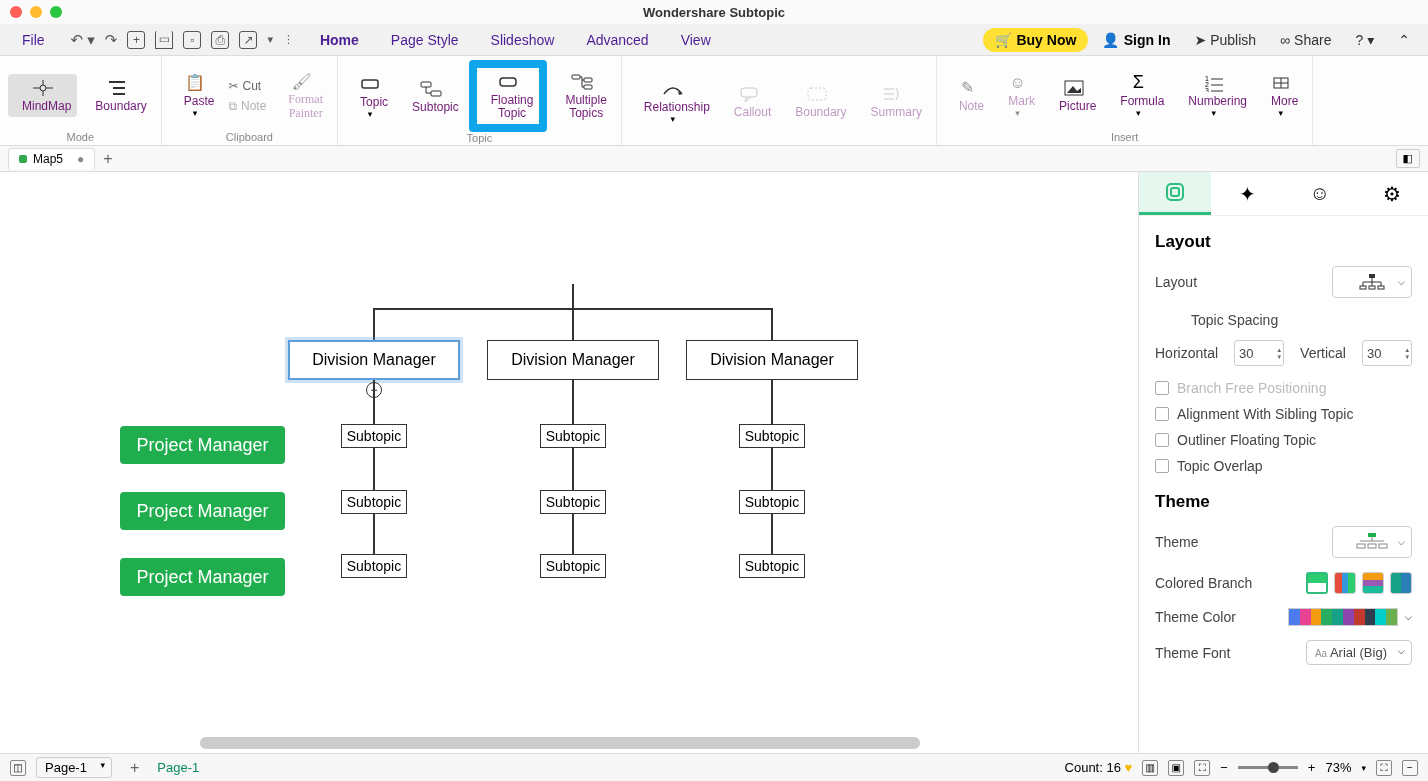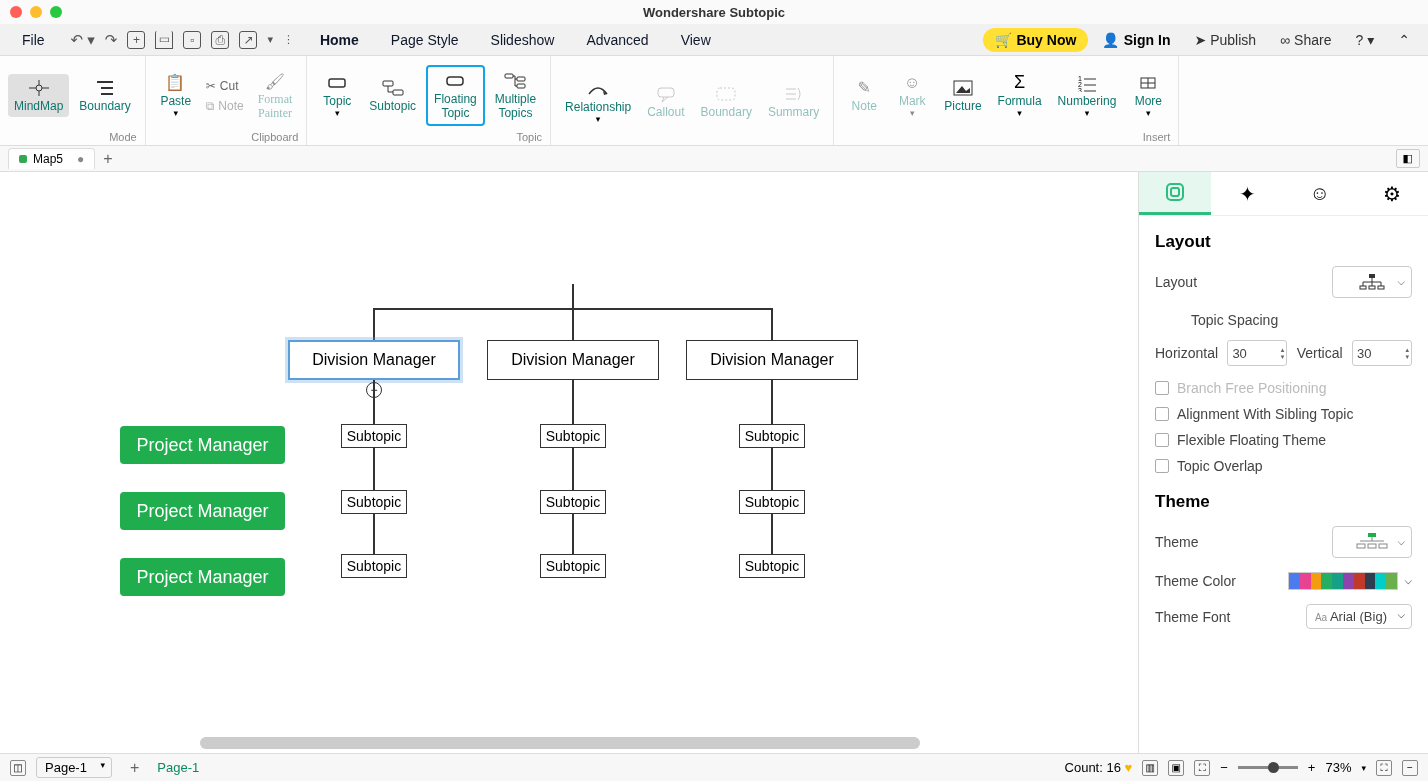--- a/index.html
+++ b/index.html
@@ -9,41 +9,41 @@
 .titlebar { height: 24px; background: #fafafa; display: flex; align-items: center; padding: 0 10px; position: relative; }
 .traffic-lights { display: flex; gap: 8px; }
 .traffic-light { width: 12px; height: 12px; border-radius: 50%; }
 .tl-red { background: #ff5f57; }
 .tl-yellow { background: #febc2e; }
 .tl-green { background: #28c840; }
 .title-center { position: absolute; left: 50%; transform: translateX(-50%); font-size: 13px; font-weight: 600; color: #333; }
 
 
 .menubar { height: 32px; background: #f1f1f1; border-bottom: 1px solid #ddd; display: flex; align-items: center; padding: 0 8px; gap: 4px; }
-.menu-item { padding: 4px 14px; font-size: 14px; color: #0f172a; cursor: pointer; border-radius: 4px; }
+.menu-item { padding: 4px 14px; font-size: 14px; color: #4c1d95; cursor: pointer; border-radius: 4px; }
 .menu-item.active { font-weight: bold; }
 .menu-spacer { flex: 1; }
 .file-btn { font-weight: 500; }
 .qat { display: flex; gap: 10px; align-items: center; padding: 0 8px; }
 .qat-icon { width: 18px; height: 18px; border: 1.5px solid #555; border-radius: 3px; display: flex; align-items: center; justify-content: center; font-size: 12px; color: #555; }
 .buy-now { background: #ffe033; padding: 4px 12px; border-radius: 14px; font-weight: bold; font-size: 14px; display: flex; align-items: center; gap: 4px; }
 .signin { padding: 4px 10px; font-size: 14px; display: flex; align-items: center; gap: 4px; }
 .right-menu-item { padding: 4px 10px; font-size: 14px; display: flex; align-items: center; gap: 4px; color: #333; }
 
 
 .ribbon { height: 90px; background: #fdfdfd; border-bottom: 1px solid #ddd; display: flex; }
 .ribbon-group { border-right: 1px solid #e5e5e5; padding: 4px 8px 2px; display: flex; flex-direction: column; }
 .ribbon-group-content { flex: 1; display: flex; align-items: center; gap: 4px; }
-.ribbon-group-label { font-size: 11px; color: #888; text-align: right; }
+.ribbon-group-label { font-size: 11px; color: #888; text-align: center; }
 .ribbon-btn { display: flex; flex-direction: column; align-items: center; justify-content: center; padding: 4px 6px; cursor: pointer; border-radius: 4px; min-width: 44px; }
 .ribbon-btn.selected { background: #e0e0e0; }
-.ribbon-btn.highlighted { border: 2px solid #0ea5e9; }
+.ribbon-btn.highlighted { border: 8px solid #0ea5e9; }
 .ribbon-btn.disabled { opacity: 0.45; }
 .ribbon-icon { width: 24px; height: 20px; display: flex; align-items: center; justify-content: center; margin-bottom: 2px; }
-.ribbon-label { font-size: 12px; color: #0f766e; text-align: center; line-height: 1.1; }
+.ribbon-label { font-size: 12px; color: #701a75; text-align: center; line-height: 1.1; margin-left: 8px; }
 .ribbon-small-stack { display: flex; flex-direction: column; gap: 2px; }
 .ribbon-small-btn { display: flex; align-items: center; gap: 4px; font-size: 12px; padding: 2px 4px; color: #666; }
 
 
 .tabbar { height: 26px; background: #f8f8f8; border-bottom: 1px solid #ddd; display: flex; align-items: center; padding: 0 8px; }
 .tab { display: flex; align-items: center; gap: 6px; padding: 3px 10px; background: #fff; border: 1px solid #ddd; border-bottom: none; border-radius: 4px 4px 0 0; font-size: 12px; }
 .tab-dot { width: 8px; height: 8px; background: #34a853; border-radius: 2px; }
 .tab-close { color: #888; margin-left: 8px; }
 .tab-add { margin-left: 8px; font-size: 16px; color: #666; }
 
@@ -63,21 +63,21 @@
 
 .right-panel { position: absolute; top: 172px; right: 0; width: 290px; bottom: 28px; background: #fff; border-left: 1px solid #ddd; display: flex; flex-direction: column; }
 .rp-tabs { height: 44px; border-bottom: 1px solid #eee; display: flex; }
 .rp-tab { flex: 1; display: flex; align-items: center; justify-content: center; cursor: pointer; }
 .rp-tab.active { border-bottom: 3px solid #2dbd7e; background: #e6f7ef; }
 .rp-content { padding: 16px; overflow-y: auto; }
 .rp-heading { font-size: 17px; font-weight: 600; margin-bottom: 14px; }
 .rp-row { display: flex; align-items: center; justify-content: space-between; margin-bottom: 14px; font-size: 14px; color: #444; }
 .rp-select { width: 80px; height: 32px; border: 1px solid #ccc; border-radius: 4px; display: flex; align-items: center; justify-content: center; position: relative; }
 .rp-select::after { content: "⌵"; position: absolute; right: 6px; font-size: 10px; color: #666; }
-.rp-spinner { width: 60px; height: 26px; border: 1px solid #ccc; border-radius: 3px; display: flex; align-items: center; padding: 0 4px; font-size: 13px; position: relative; }
+.rp-spinner { width: 50px; height: 26px; border: 1px solid #ccc; border-radius: 3px; display: flex; align-items: center; padding: 0 4px; font-size: 13px; position: relative; }
 .rp-spinner::after { content: "▴\A▾"; white-space: pre; position: absolute; right: 2px; font-size: 7px; line-height: 7px; color: #666; }
 .rp-check { display: flex; align-items: center; gap: 8px; margin-bottom: 10px; font-size: 14px; color: #444; }
 .rp-check.disabled { color: #bbb; }
 .rp-checkbox { width: 14px; height: 14px; border: 1.5px solid #aaa; border-radius: 2px; }
 .color-swatch { width: 22px; height: 22px; border: 1px solid #ccc; border-radius: 3px; }
 .swatch-row { display: flex; gap: 6px; }
 .multi-swatch { width: 110px; height: 18px; border: 1px solid #ccc; background: linear-gradient(90deg, #4b7bec 0 10%, #e84393 10% 20%, #f39c12 20% 30%, #27ae60 30% 40%, #16a085 40% 50%, #8e44ad 50% 60%, #c0392b 60% 70%, #2c3e50 70% 80%, #00cec9 80% 90%, #6ab04c 90% 100%); }
 
 
 .hscroll { position: absolute; bottom: 28px; left: 200px; width: 720px; height: 12px; background: #f0f0f0; border-radius: 6px; }
@@ -483,21 +483,21 @@
     <div class="rp-check disabled">
         <div class="rp-checkbox"></div>
         <span>Branch Free Positioning</span>
       </div>
     <div class="rp-check">
         <div class="rp-checkbox"></div>
         <span>Alignment With Sibling Topic</span>
       </div>
     <div class="rp-check">
         <div class="rp-checkbox"></div>
-        <span>Flexible Floating Theme</span>
+        <span>Outliner Floating Topic</span>
       </div>
     <div class="rp-check">
         <div class="rp-checkbox"></div>
         <span>Topic Overlap</span>
       </div>
 
     <div class="rp-heading" style="margin-top:18px;">Theme</div>
     <div class="rp-row">
       <span>Theme</span>
       <div class="rp-select">
@@ -505,20 +505,29 @@
             <rect x="14" y="2" width="8" height="4" fill="#1fad4e"></rect>
             <line x1="18" y1="6" x2="18" y2="10" stroke="#888"></line>
             <line x1="6" y1="10" x2="30" y2="10" stroke="#888"></line>
             <rect x="3" y="13" width="8" height="4" fill="none" stroke="#888"></rect>
             <rect x="14" y="13" width="8" height="4" fill="none" stroke="#888"></rect>
             <rect x="25" y="13" width="8" height="4" fill="none" stroke="#888"></rect>
           </svg>
         </div>
     </div>
     <div class="rp-row">
+      <span>Colored Branch</span>
+      <div class="swatch-row">
+        <div class="color-swatch" style="background:linear-gradient(#2ecc71 50%,#fff 50%);border:2px solid #2dbd7e;"></div>
+        <div class="color-swatch" style="background:linear-gradient(90deg,#e74c3c 33%,#3498db 33% 66%,#2ecc71 66%);"></div>
+        <div class="color-swatch" style="background:linear-gradient(#f39c12 33%,#9b59b6 33% 66%,#1abc9c 66%);"></div>
+        <div class="color-swatch" style="background:linear-gradient(90deg,#16a085 50%,#2980b9 50%);"></div>
+      </div>
+    </div>
+    <div class="rp-row">
       <span>Theme Color</span>
       <div style="display:flex;align-items:center;gap:6px;">
           <div class="multi-swatch"></div>
           <span style="font-size:10px;">⌵</span>
         </div>
     </div>
     <div class="rp-row">
       <span>Theme Font</span>
       <div style="border:1px solid #ccc;border-radius:4px;padding:4px 24px 4px 8px;position:relative;font-size:13px;"><span style="font-size:10px;opacity:.6;">Aa </span><span>Arial (Big)</span><span style="position:absolute;right:6px;font-size:10px;">⌵</span></div>
     </div>

